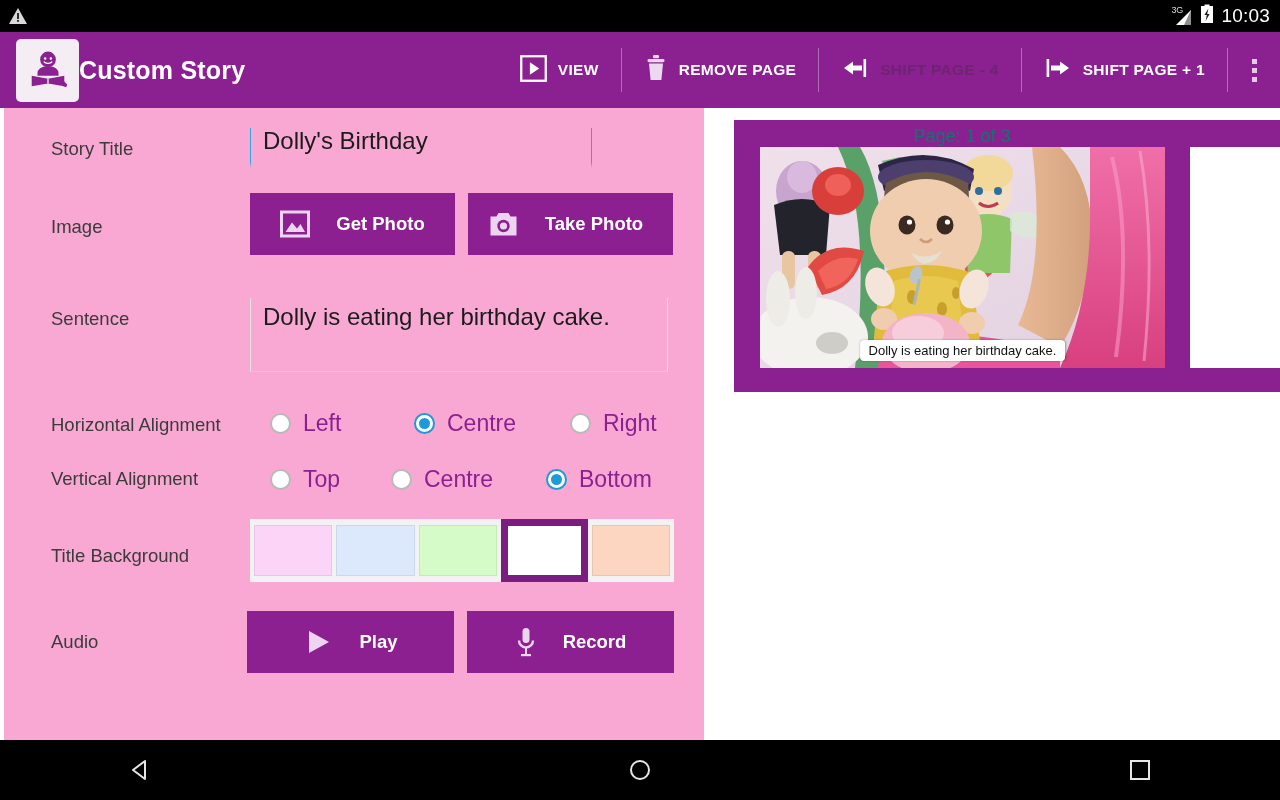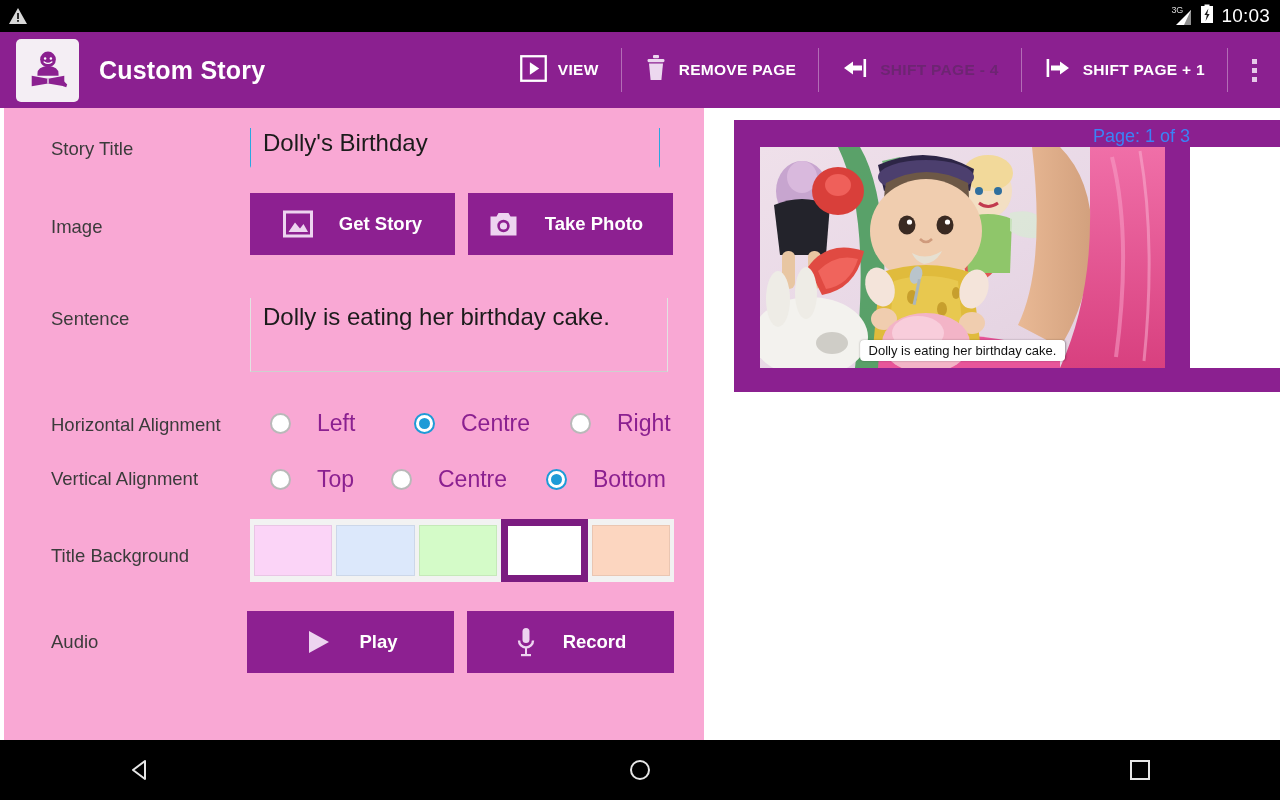--- a/index.html
+++ b/index.html
@@ -29,21 +29,21 @@
   .app-bar {
     position:absolute; top:32px; left:0; width:1280px; height:76px;
     background:#8B2090; display:flex; align-items:center;
   }
   .logo-tile {
     width:63px; height:63px; margin-left:16px; background:#f4eef4;
     border-radius:5px; display:flex; align-items:center; justify-content:center;
     flex:none;
   }
   .app-title {
-    color:#ffffff; font-size:25px; font-weight:bold; margin-left:20px;
+    color:#ffffff; font-size:25px; font-weight:bold; 
     letter-spacing:0.2px; white-space:nowrap;
   }
   .bar-actions { margin-left:auto; display:flex; align-items:center; height:76px; }
   .bar-btn {
     display:flex; align-items:center; gap:11px; height:76px;
     padding:8px 22px; color:#ffffff; font-size:15.5px; font-weight:bold;
     letter-spacing:0.3px; white-space:nowrap; cursor:pointer;
   }
   .bar-btn.disabled { color:#6d2572; cursor:default; }
   .bar-sep { width:1px; height:44px; background:rgba(255,255,255,0.35); flex:none; }
@@ -58,22 +58,22 @@
     position:absolute; top:108px; left:4px; width:700px; height:632px;
     background:#f9a8d4;
   }
   .lbl {
     position:absolute; left:47px; color:#3b3b3b; font-size:18.5px;
     white-space:nowrap;
   }
   .field-col { position:absolute; left:246px; }
 
   .text-input {
-    width:410px; font-size:24px; color:#1b1b1b; padding:0 0 9px 12px;
-    border:none; border-bottom:2px solid #f9a8d4;
+    width:342px; font-size:24px; color:#1b1b1b; padding:0 0 9px 12px;
+    border:none; border-bottom:6px solid #f9a8d4;
     border-left:1px solid #29A8E0; border-right:1px solid #29A8E0;
     background:transparent; outline:none;
     font-family:"Liberation Sans", sans-serif;
     height:40px;
   }
   .sentence-box {
     width:418px; height:74px; padding:2px 0 0 12px; font-size:24px; color:#1b1b1b;
     border:none; border-bottom:1px solid #cfcfcf;
     border-left:1px solid #e2e2e2; border-right:1px solid #e2e2e2;
     background:transparent; outline:none; resize:none; overflow:hidden;
@@ -94,40 +94,40 @@
   .radio-item { display:flex; align-items:center; cursor:pointer; }
   .radio-outer {
     width:21px; height:21px; border-radius:50%; border:2px solid #b9b9b9;
     display:flex; align-items:center; justify-content:center; flex:none;
     background:#fff;
   }
   .radio-outer.on { border-color:#1E9BD7; }
   .radio-outer.on::after {
     content:""; width:11px; height:11px; border-radius:50%; background:#1E9BD7;
   }
-  .radio-label { margin-left:26px; font-size:23px; color:#8B2090; white-space:nowrap; }
+  .radio-label { margin-left:12px; font-size:23px; color:#8B2090; white-space:nowrap; }
 
   
   .swatch-strip {
     display:flex; align-items:center; gap:4px;
     background:#f2f2f2; padding:6px 4px; width:424px; height:63px;
   }
   .swatch {
     width:80px; height:51px; cursor:pointer; border:1px solid rgba(0,0,0,0.07);
   }
   .swatch.selected { border:7px solid #7B1C80; width:88px; height:63px; }
 
   
   .preview {
     position:absolute; top:120px; left:734px; width:546px; height:272px;
     background:#8B2090; padding:26px 0 26px 0;
   }
   .preview-title {
     position:absolute; top:126px; left:734px; width:456px;
-    text-align:right; color:#3b82f6; font-size:18px;
+    text-align:center; color:#0f766e; font-size:18px;
   }
   .page-card {
     position:absolute; top:147px; left:760px; width:405px; height:221px;
     overflow:hidden; background:#dcc6d6;
   }
   .page-card-2 {
     position:absolute; top:147px; left:1190px; width:120px; height:221px;
     background:#ffffff;
   }
   .caption {
@@ -257,21 +257,21 @@
 
     <div class="lbl" style="top:108px;">Image</div>
     <div class="field-col btn-pair" style="top:85px;">
       <button class="pbtn" style="width:205px;">
         <span class="ic">
           <svg width="30" height="28" viewBox="0 0 30 28">
             <rect x="1.5" y="2" width="27" height="24" fill="none" stroke="#edd4f0" stroke-width="3"></rect>
             <path d="M5.5 22 L12 12.5 L17 18.5 L20.5 14 L25 22 Z" fill="#edd4f0"></path>
           </svg>
         </span>
-        <span>Get Story</span>
+        <span>Get Photo</span>
       </button>
       <button class="pbtn" style="width:205px;padding-left:12px;">
         <span class="ic">
           <svg width="31" height="27" viewBox="0 0 31 27">
             <path d="M10.5 2 L20.5 2 L22.5 5.5 L28.5 5.5 L28.5 24.5 L2.5 24.5 L2.5 5.5 L8.5 5.5 Z" fill="#edd4f0"></path>
             <circle cx="15.5" cy="15" r="6.2" fill="#8D2091"></circle>
             <circle cx="15.5" cy="15" r="3.6" fill="#edd4f0"></circle>
           </svg>
         </span>
         <span>Take Photo</span>

